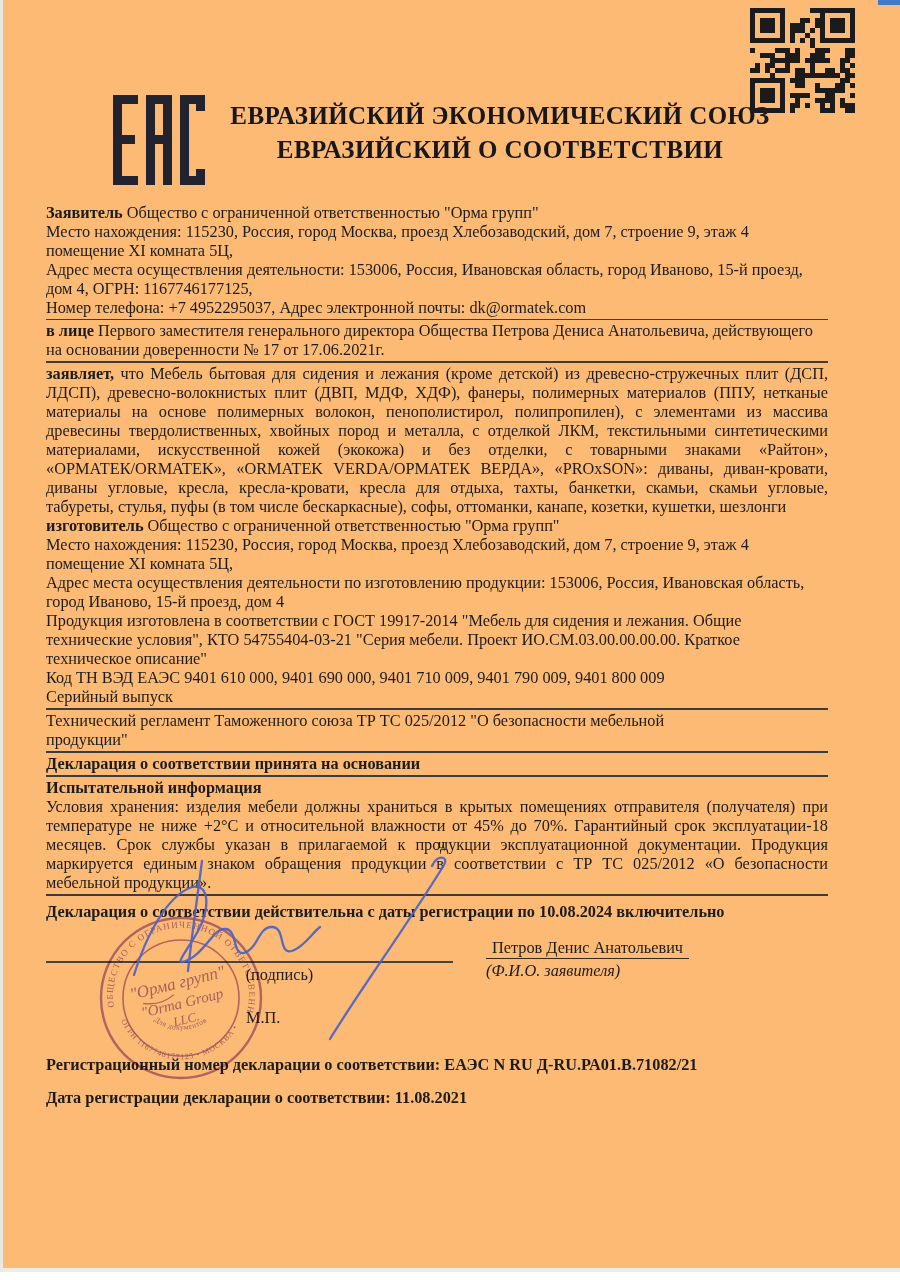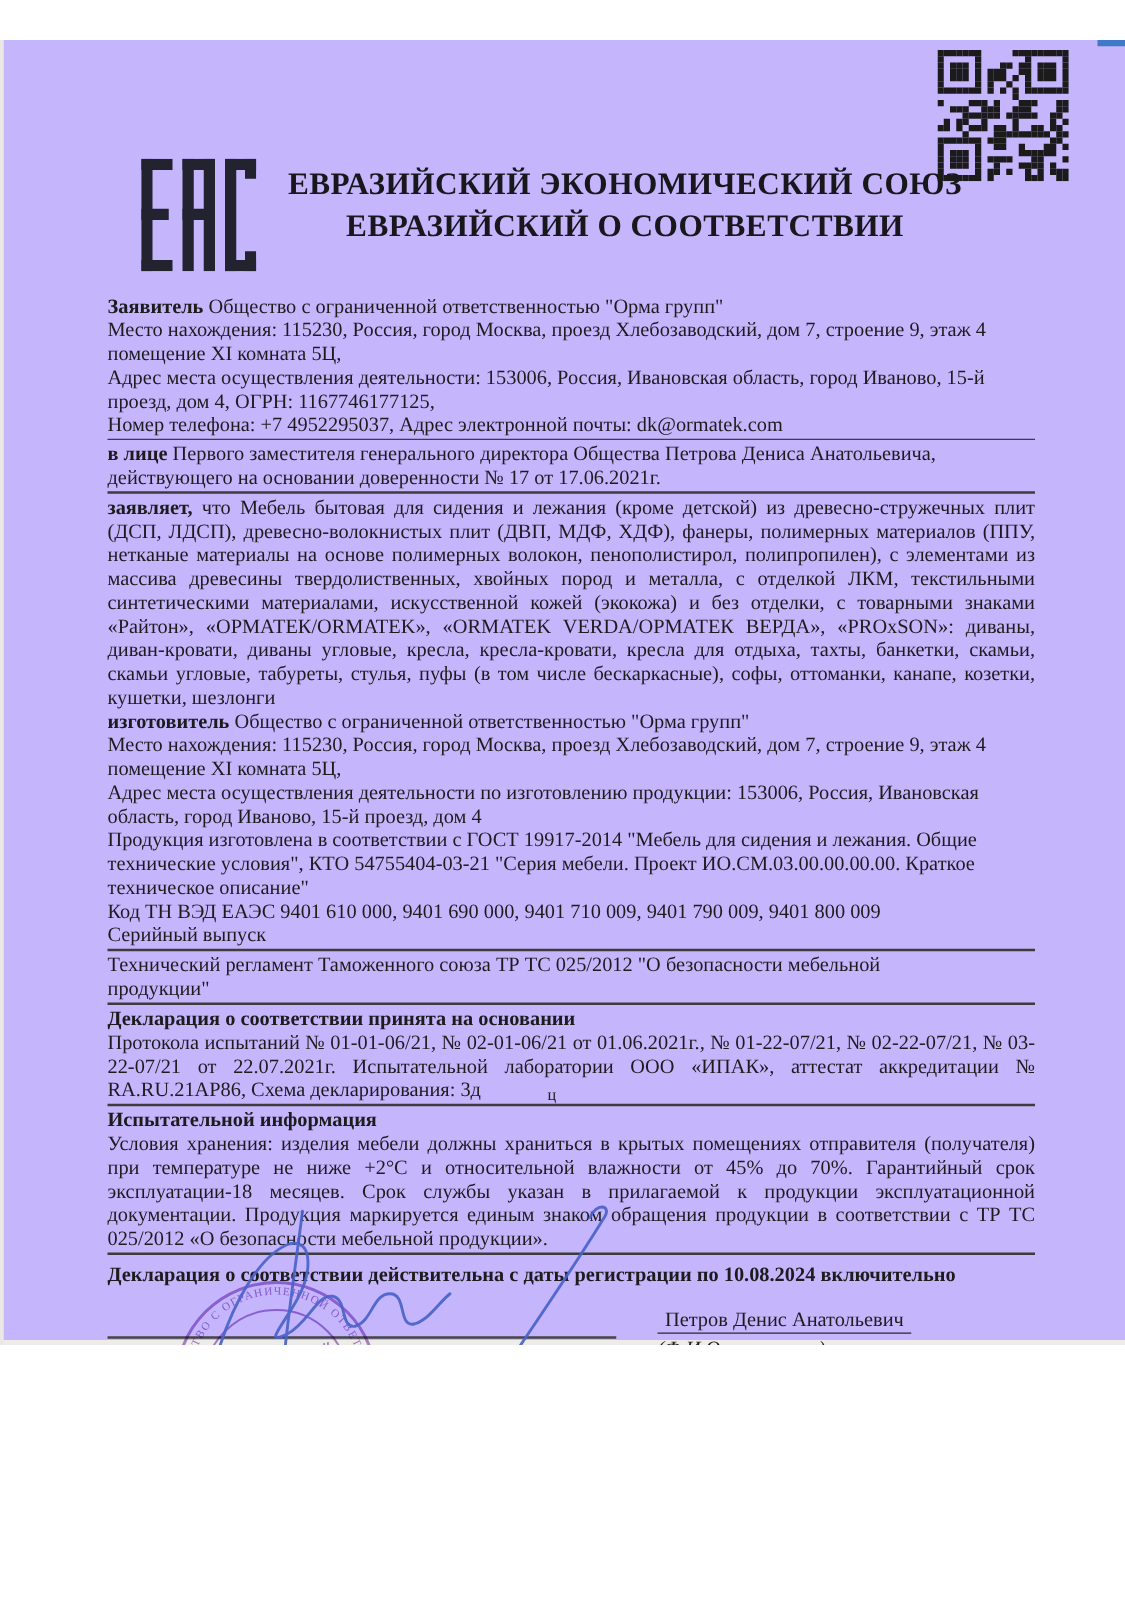--- a/index.html
+++ b/index.html
@@ -1,31 +1,30 @@
 <!DOCTYPE html>
 <html><head>
 <meta charset="utf-8">
 <style>
   html,body{margin:0;padding:0;background:#ffffff;}
   .page{
-    position:relative;width:900px;height:1044px;overflow:hidden;
-    background:#c4b5fd;color:#1c1c1c;
+    position:relative;width:900px;height:1272px;overflow:hidden;
+    background:#fdba74;color:#1c1c1c;
     font-family:"Liberation Serif",serif;
     box-shadow:inset 3px 0 0 #e9e8e4, inset 0 -4px 0 #edece8;
-    margin-top:32px;
   }
   
   .header{position:relative;height:203px;}
   .eac-logo{position:absolute;left:113px;top:95px;}
   .titles{position:absolute;left:160px;top:99px;width:680px;text-align:center;
     font-weight:bold;font-size:25px;line-height:34px;letter-spacing:.4px;color:#17171c;}
   .qr{position:absolute;left:750px;top:8px;width:105px;height:105px;}
   .corner-strip{position:absolute;right:0;top:0;width:22px;height:5px;background:#4179c9;}
   
-  .content{padding:0 72px 0 86px;font-size:16.3px;line-height:19px;}
+  .content{padding:0 72px 0 46px;font-size:16.3px;line-height:19px;}
   .content p{margin:0;}
   .pre{white-space:pre-line;}
   .just{text-align:justify;}
   .heading{font-weight:bold;}
   hr.sep{border:none;border-top:2px solid #3c3c3c;margin:1.5px 0;}
   hr.sep.thin{border-top-width:1.2px;}
   b{font-weight:bold;}
   .validity{font-weight:bold;margin-top:6px !important;}
   
   .sig-row{position:relative;height:95px;margin-top:12px;}
@@ -327,21 +326,20 @@
 Серийный выпуск</p>
 
     <hr class="sep">
 
     <p class="pre">Технический регламент Таможенного союза ТР ТС 025/2012 "О безопасности мебельной
 продукции"</p>
 
     <hr class="sep">
 
     <p class="heading">Декларация о соответствии принята на основании</p>
-    <p class="just">Протокола испытаний № 01-01-06/21, № 02-01-06/21 от 01.06.2021г., № 01-22-07/21, № 02-22-07/21, № 03-22-07/21 от 22.07.2021г. Испытательной лаборатории ООО «ИПАК», аттестат аккредитации № RA.RU.21АР86, Схема декларирования: 3д</p>
 
     <hr class="sep">
 
     <p class="heading">Испытательной информация</p>
     <p class="just">Условия хранения: изделия мебели должны храниться в крытых помещениях отправителя (получателя) при температуре не ниже +2°С и относительной влажности от 45% до 70%. Гарантийный срок эксплуатации-18 месяцев. Срок службы указан в прилагаемой к продукции эксплуатационной документации. Продукция маркируется единым знаком обращения продукции в соответствии с ТР ТС 025/2012 «О безопасности мебельной продукции».</p>
 
     <hr class="sep">
 
     <p class="validity">Декларация о соответствии действительна с даты регистрации по  10.08.2024 включительно</p>
 
@@ -382,18 +380,19 @@
           </g>
         </svg>
       </div>
 
       <div class="sig-right">
         <div class="sig-name">Петров Денис Анатольевич</div>
         <div class="sig-name-caption">(Ф.И.О. заявителя)</div>
       </div>
     </div>
 
+    <p class="reg-line"><span>Регистрационный номер декларации о соответствии:</span> <span>ЕАЭС N RU Д-RU.РА01.В.71082/21</span></p>
     <p class="reg-date"><span>Дата регистрации декларации о соответствии:</span> <span>11.08.2021</span></p>
 
   </div>
 
   <span class="overprint">ц</span>
 </div>
 
 </body></html>

